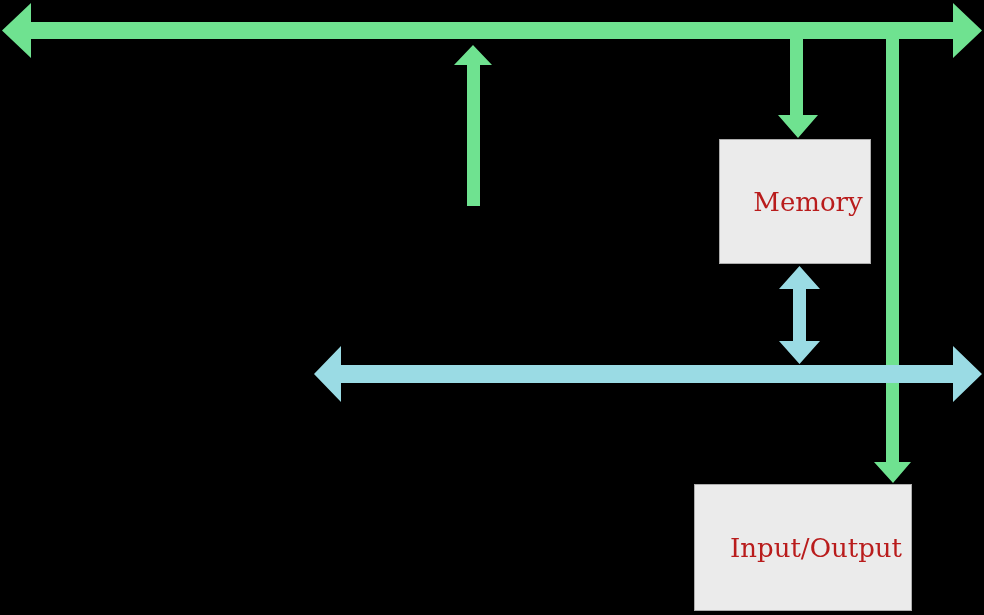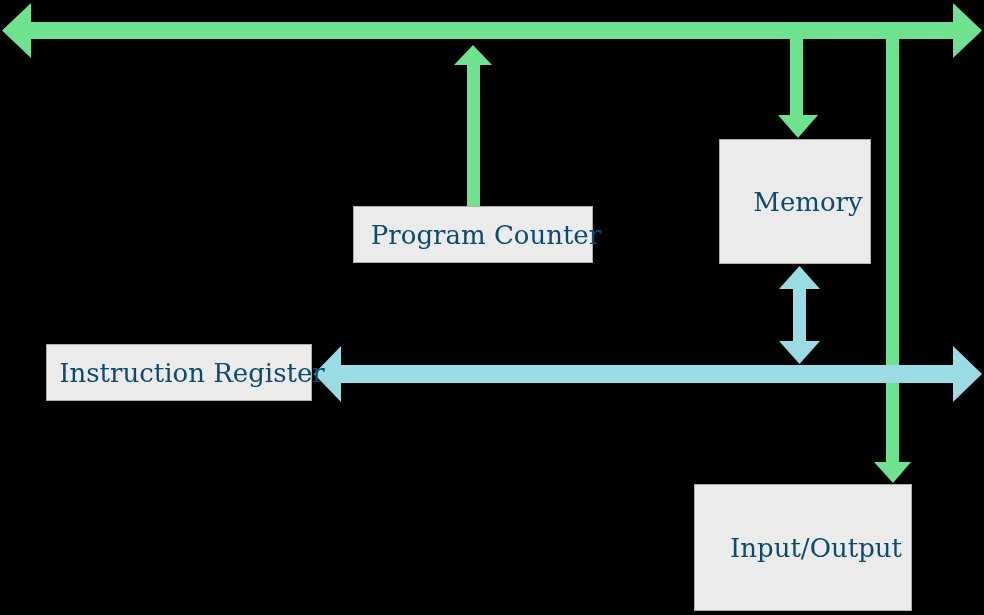--- a/index.html
+++ b/index.html
@@ -21,21 +21,21 @@
     top: 0;
   }
   .node {
     position: absolute;
     background: #ebebeb;
     border: 1px solid #adadad;
     box-sizing: border-box;
     display: flex;
     align-items: center;
     justify-content: center;
-    color: #0c4a6e;
+    color: #b91c1c;
     font-size: 26px;
     white-space: nowrap;
     z-index: 2;
     padding-left: 26px;
   }
   .node-program-counter { left: 353px; top: 206px; width: 240px; height: 57px; }
   .node-memory          { left: 719px; top: 139px; width: 152px; height: 125px; }
   .node-instruction-register { left: 46px; top: 344px; width: 266px; height: 57px; }
   .node-input-output    { left: 694px; top: 484px; width: 218px; height: 127px; justify-content: center; }
 </style>
@@ -52,29 +52,23 @@
 
     <polygon points="790,39 803,39 803,115 818,115 798,138 778,115 790,115" fill="#6fe290"></polygon>
 
     <polygon points="886,39 899,39 899,462 911,462 893,483 874,462 886,462" fill="#6fe290"></polygon>
 
     <polygon points="799.5,266 820,289 806,289 806,341 820,341 799.5,364 779,341 793,341 793,289 779,289" fill="#9adbe4"></polygon>
 
     <polygon points="314,374 341,346 341,365 953,365 953,346 982,374 953,402 953,383 341,383 341,402" fill="#9adbe4"></polygon>
   </svg>
 
-  <div class="node node-program-counter">
-    <span>Program Counter</span>
-  </div>
 
   <div class="node node-memory">
     <span>Memory</span>
   </div>
 
-  <div class="node node-instruction-register">
-    <span>Instruction Register</span>
-  </div>
 
   <div class="node node-input-output">
     <span>Input/Output</span>
   </div>
 
 </div>
 
 </body></html>

